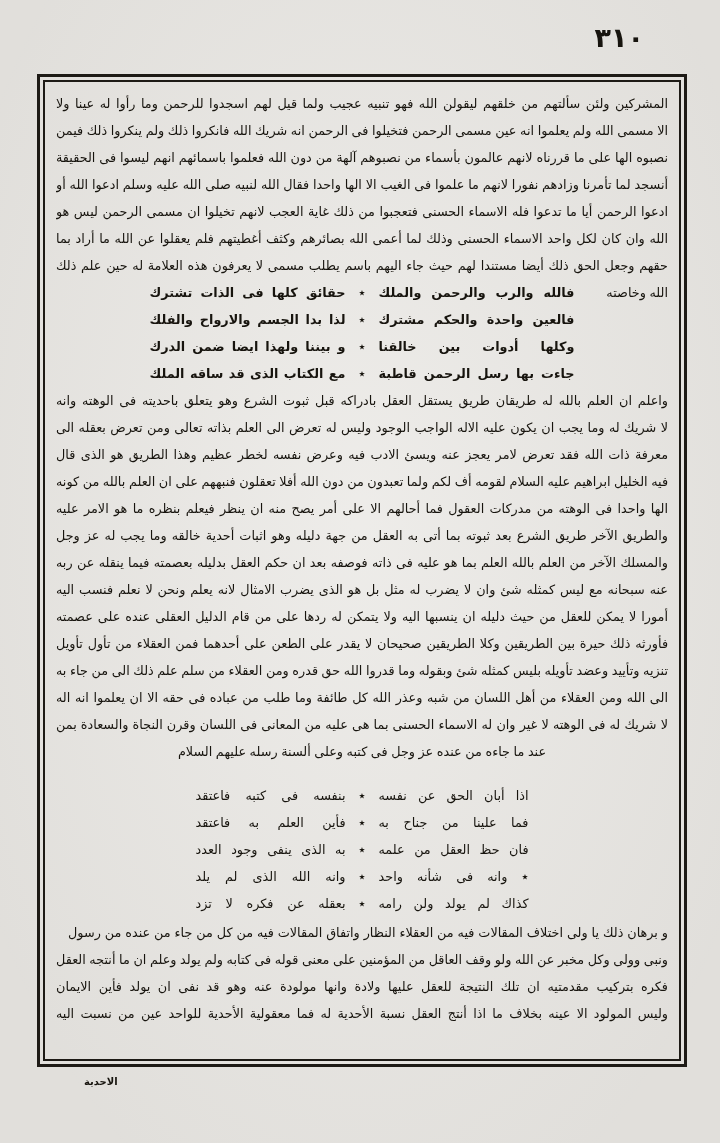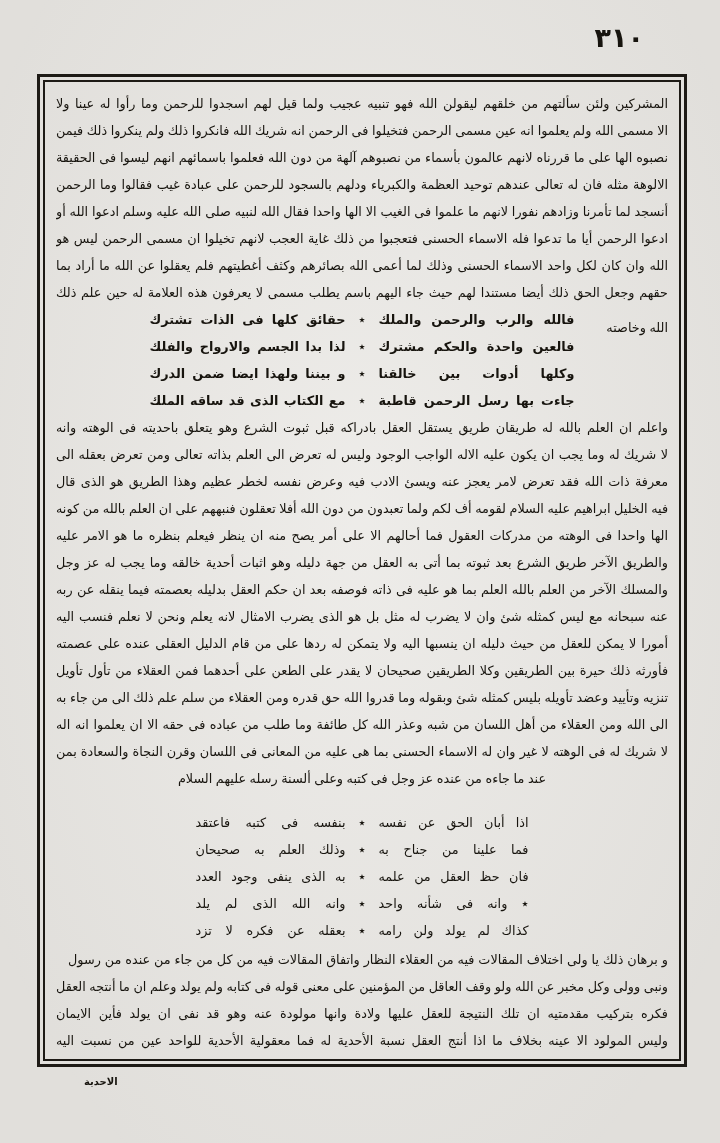--- a/index.html
+++ b/index.html
@@ -60,21 +60,21 @@
     text-align-last:center;
   }
   .mixed{
     position:relative;
     height:27px;
     text-align:center;
     text-align-last:center;
   }
   .mixed .tail{
     position:absolute;
-    right:0;top:8px;
+    right:0;top:0;
   }
   .verse{
     display:flex;
     justify-content:center;
     align-items:baseline;
     direction:rtl;
     height:27px;
     line-height:27px;
     overflow:hidden;
   }
@@ -112,21 +112,20 @@
 
   <div class="page-number">٣١٠</div>
 
   <div class="frame">
     <div class="frame-inner">
       <div class="textcol">
 
         <div class="tline">المشركين ولئن سألتهم من خلقهم ليقولن الله فهو تنبيه عجيب ولما قيل لهم اسجدوا للرحمن وما رأوا له عينا ولا يعلمونه</div>
         <div class="tline">الا مسمى الله ولم يعلموا انه عين مسمى الرحمن فتخيلوا فى الرحمن انه شريك الله فانكروا ذلك ولم ينكروا ذلك فيمن</div>
         <div class="tline">نصبوه الها على ما قررناه لانهم عالمون بأسماء من نصبوهم آلهة من دون الله فعلموا باسمائهم انهم ليسوا فى الحقيقة فى</div>
-        <div class="tline">الالوهة مثله فان له تعالى عندهم توحيد العظمة والكبرياء ودلهم بالسجود للرحمن على عبادة غيب فقالوا وما الرحمن</div>
         <div class="tline">أنسجد لما تأمرنا وزادهم نفورا لانهم ما علموا فى الغيب الا الها واحدا فقال الله لنبيه صلى الله عليه وسلم ادعوا الله أو</div>
         <div class="tline">ادعوا الرحمن أيا ما تدعوا فله الاسماء الحسنى فتعجبوا من ذلك غاية العجب لانهم تخيلوا ان مسمى الرحمن ليس هو مسمى</div>
         <div class="tline">الله وان كان لكل واحد الاسماء الحسنى وذلك لما أعمى الله بصائرهم وكثف أغطيتهم فلم يعقلوا عن الله ما أراد بما أنزله فى</div>
         <div class="tline">حقهم وجعل الحق ذلك أيضا مستندا لهم حيث جاء اليهم باسم يطلب مسمى لا يعرفون هذه العلامة له حين علم ذلك أهل</div>
 
         <div class="mixed">
           <span class="tail">الله وخاصته</span>
           <span class="verse inline p1">
             <span class="hemi">فالله والرب والرحمن والملك</span>
             <span class="star">٭</span>
@@ -167,21 +166,21 @@
 
         <div class="poem2-block">
           <div class="verse p2">
             <span class="hemi">اذا أبان الحق عن نفسه</span>
             <span class="star">٭</span>
             <span class="hemi">بنفسه فى كتبه فاعتقد</span>
           </div>
           <div class="verse p2">
             <span class="hemi">فما علينا من جناح به</span>
             <span class="star">٭</span>
-            <span class="hemi">وذلك العلم به صحيحان</span>
+            <span class="hemi">فأين العلم به فاعتقد</span>
           </div>
           <div class="verse p2">
             <span class="hemi">فان حظ العقل من علمه</span>
             <span class="star">٭</span>
             <span class="hemi">به الذى ينفى وجود العدد</span>
           </div>
           <div class="verse p2">
             <span class="hemi">٭ وانه فى شأنه واحد</span>
             <span class="star">٭</span>
             <span class="hemi">وانه الله الذى لم يلد</span>

